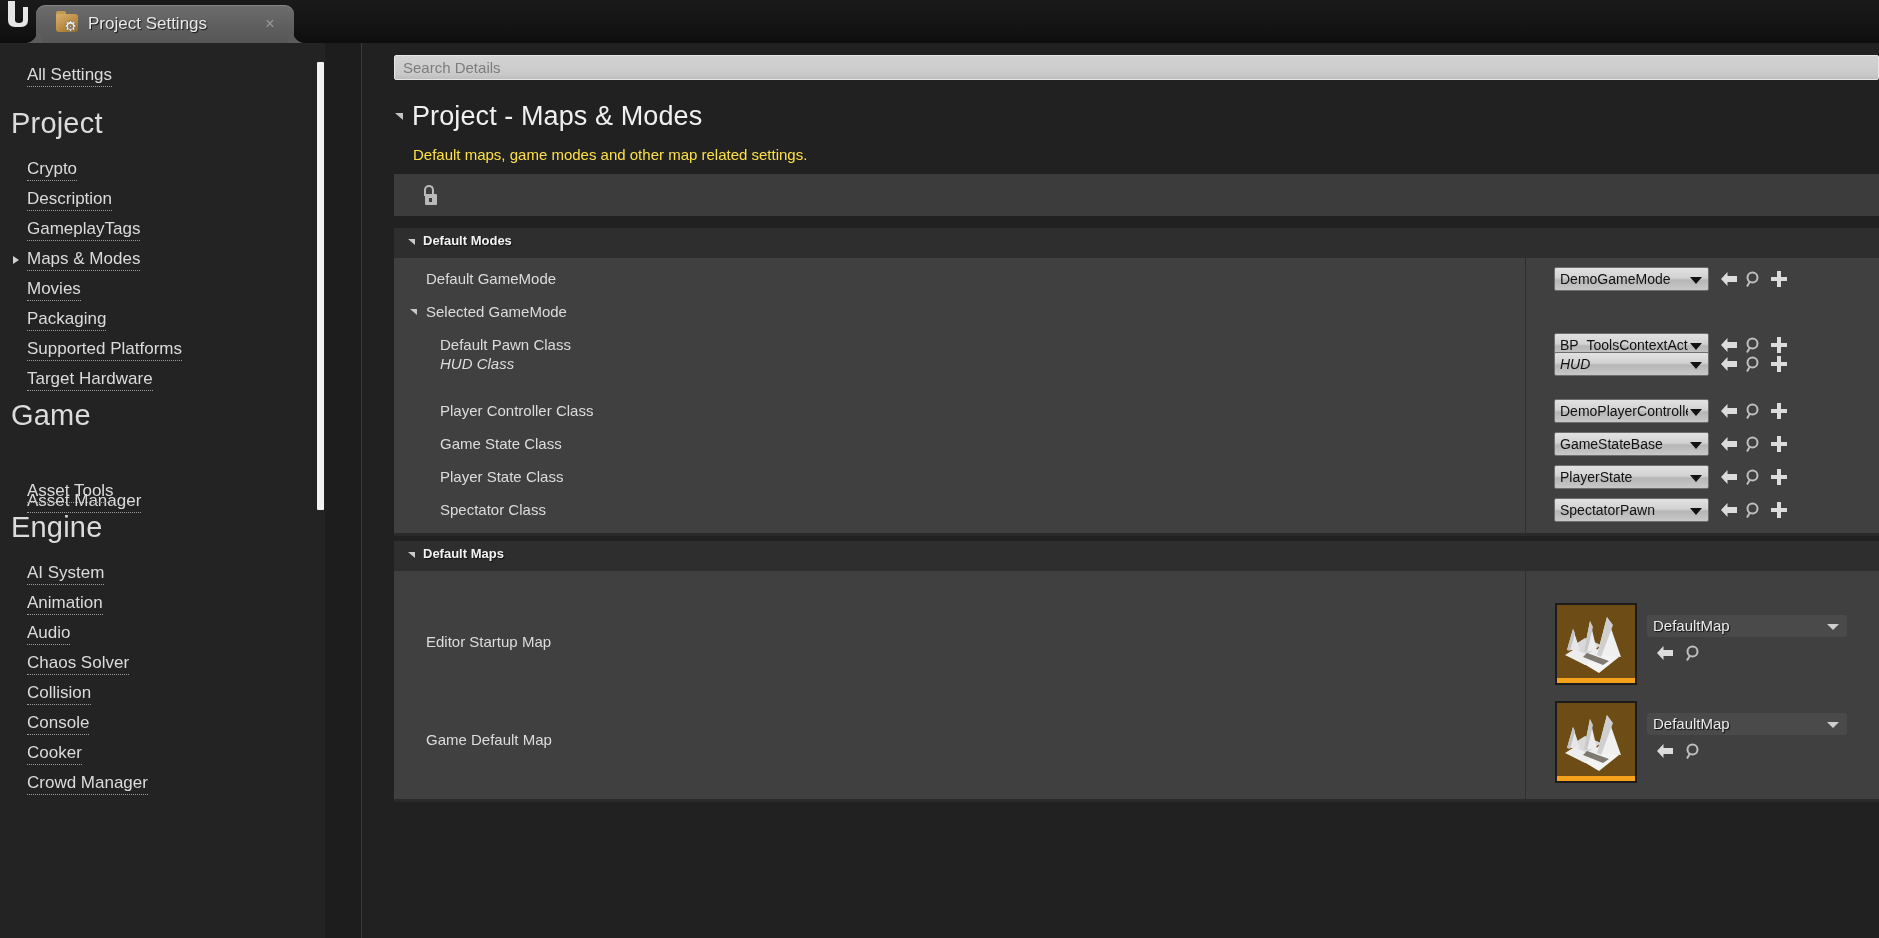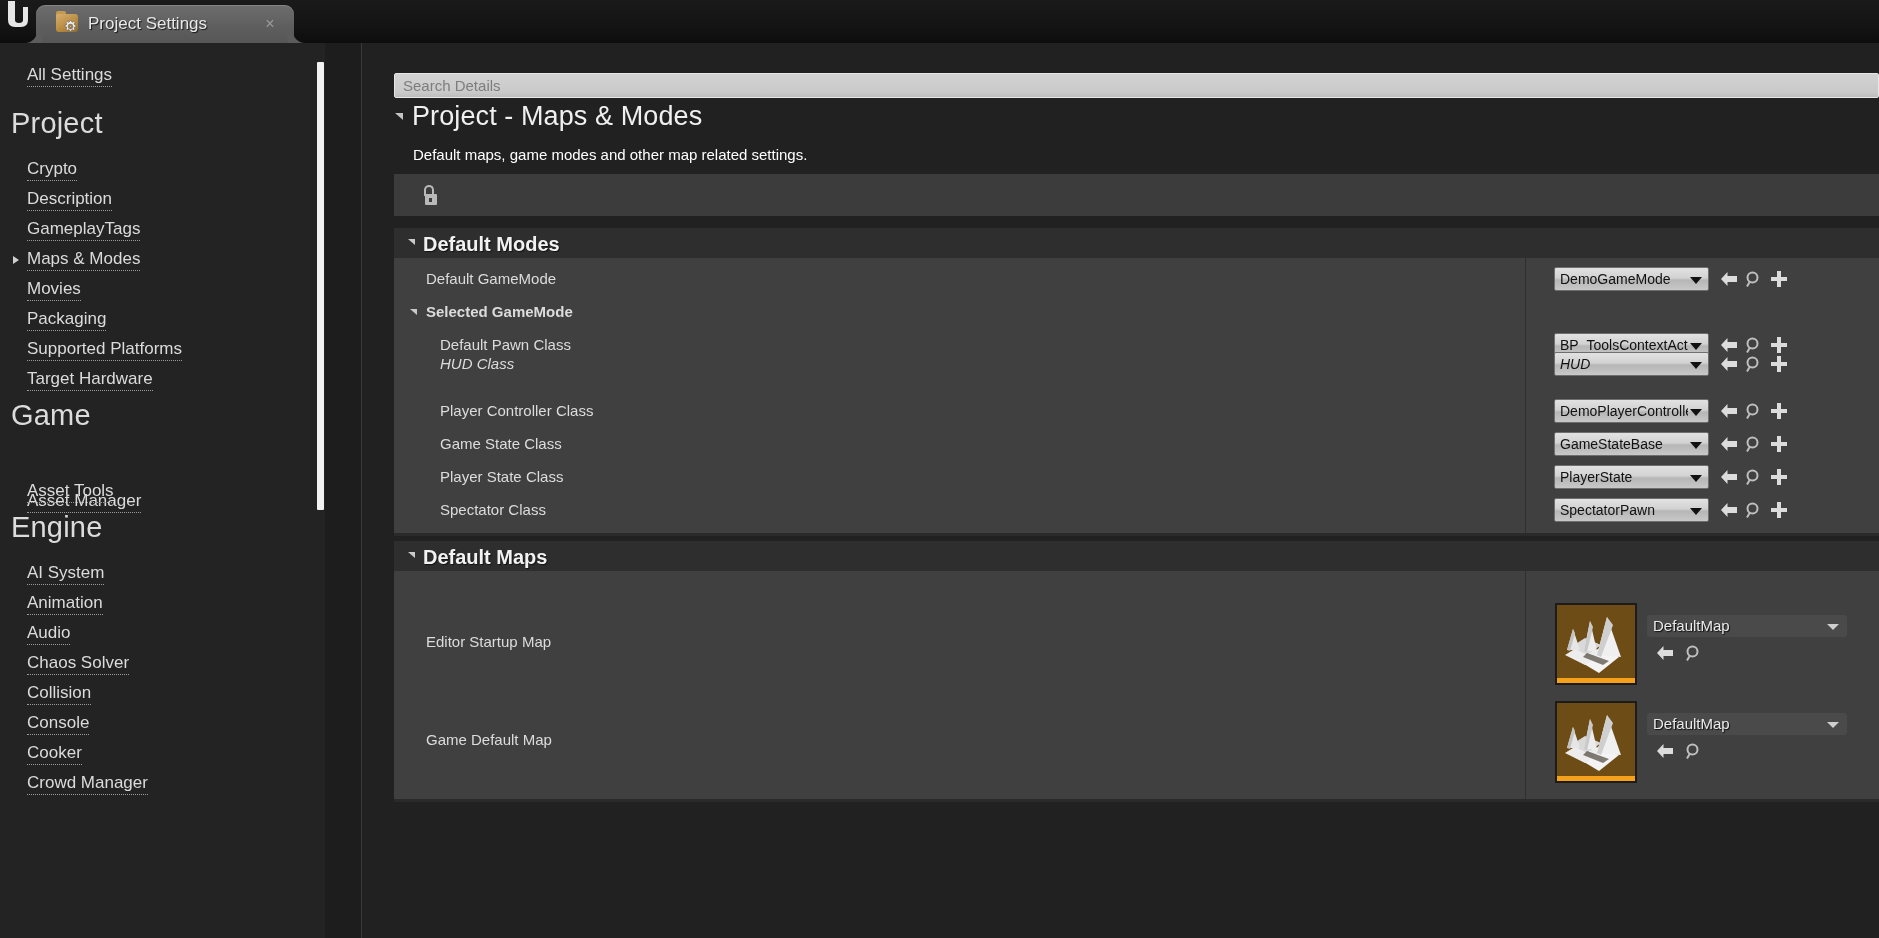--- a/index.html
+++ b/index.html
@@ -92,41 +92,41 @@
     position:absolute; left:361px; top:43px; width:1px; height:895px;
     background:#3a3a3a;
   }
 
   
   .details {
     position:absolute; left:362px; top:43px; width:1517px; height:895px;
     background:#212121; overflow:hidden;
   }
   .search-bar {
-    position:absolute; left:32px; top:30px; width:1485px; height:25px;
+    position:absolute; left:32px; top:12px; width:1485px; height:25px;
     background:linear-gradient(180deg,#d3d3d3 0%, #c9c9c9 80%, #bdbdbd 100%);
     border:1px solid #e6e6e6;
     border-radius:2px;
   }
   .search-bar span{
     position:absolute; left:8px; top:3px;
     font-size:15px; color:#7d7d7d;
   }
   .page-title {
     position:absolute; left:50px; top:58px;
     font-size:27px; color:#f0f0f0; letter-spacing:.1px;
   }
   .title-caret{
     position:absolute; left:33px; top:70px; width:0; height:0;
     border-right:8px solid #c4c4c4;
     border-bottom:7px solid transparent;
   }
   .page-subtitle {
     position:absolute; left:51px; top:103px;
-    font-size:15px; color:#ffffff;
+    font-size:15px; color:#fde047;
   }
 
   .notice {
     position:absolute; left:32px; top:131px; width:1485px; height:42px;
     background:#3c3c3c;
   }
   .notice .lock-icon{
     position:absolute; left:28px; top:11px; width:16px; height:20px;
   }
   .notice .lock-body{
@@ -152,21 +152,21 @@
     position:absolute; left:32px; width:1485px; height:30px;
     background:#2e2e2e;
   }
   .section-head .caret{
     position:absolute; left:14px; top:11px; width:0; height:0;
     border-right:7px solid #cacaca;
     border-bottom:6px solid transparent;
   }
   .section-head .label{
     position:absolute; left:29px; top:5px;
-    font-size:20px; color:#f2f2f2; font-weight:bold;
+    font-size:13px; color:#f2f2f2; font-weight:bold;
     text-shadow:1px 1px 1px rgba(0,0,0,.6);
     text-align:right;
   }
 
   
   .prop-body{
     position:absolute; left:32px; width:1485px;
     background:#404040;
   }
   .col-divider{
@@ -339,21 +339,21 @@
     <circle cx="8.5" cy="7.5" r="5" fill="none" stroke="#bfbfbf" stroke-width="2"></circle>
     <line x1="6" y1="11.5" x2="3" y2="16.5" stroke="#bfbfbf" stroke-width="2"></line>
             </svg>
           </div>
                  <div class="icon-btn ic-add" style="left:1376px;top:7px">
             <svg width="18" height="18" viewBox="0 0 18 18">
     <path fill="#dcdcdc" d="M7 1h4v6h6v4h-6v6H7v-6H1V7h6z"></path>
             </svg>
           </div>
         </div>
-        <div class="prop-row" style="top: 38px; height: 33px; font-weight: bold;">
+        <div class="prop-row" style="top: 38px; height: 33px;">
           <div class="prop-caret" style="left:16px;top:13px"></div>
           <div class="prop-label" style="left:32px;top:7px">Selected GameMode</div>
         </div>
         <div class="prop-row" style="top: 71px; height: 33px;">
           <div class="prop-label" style="left:46px;top:7px">Default Pawn Class</div>
           <div class="combo" style="left:1160px;top:4px">
                    <div class="val">BP_ToolsContextActor</div>
                    <div class="arrow"></div>
                  </div>
                  <div class="icon-btn ic-back" style="left:1325px;top:7px">

